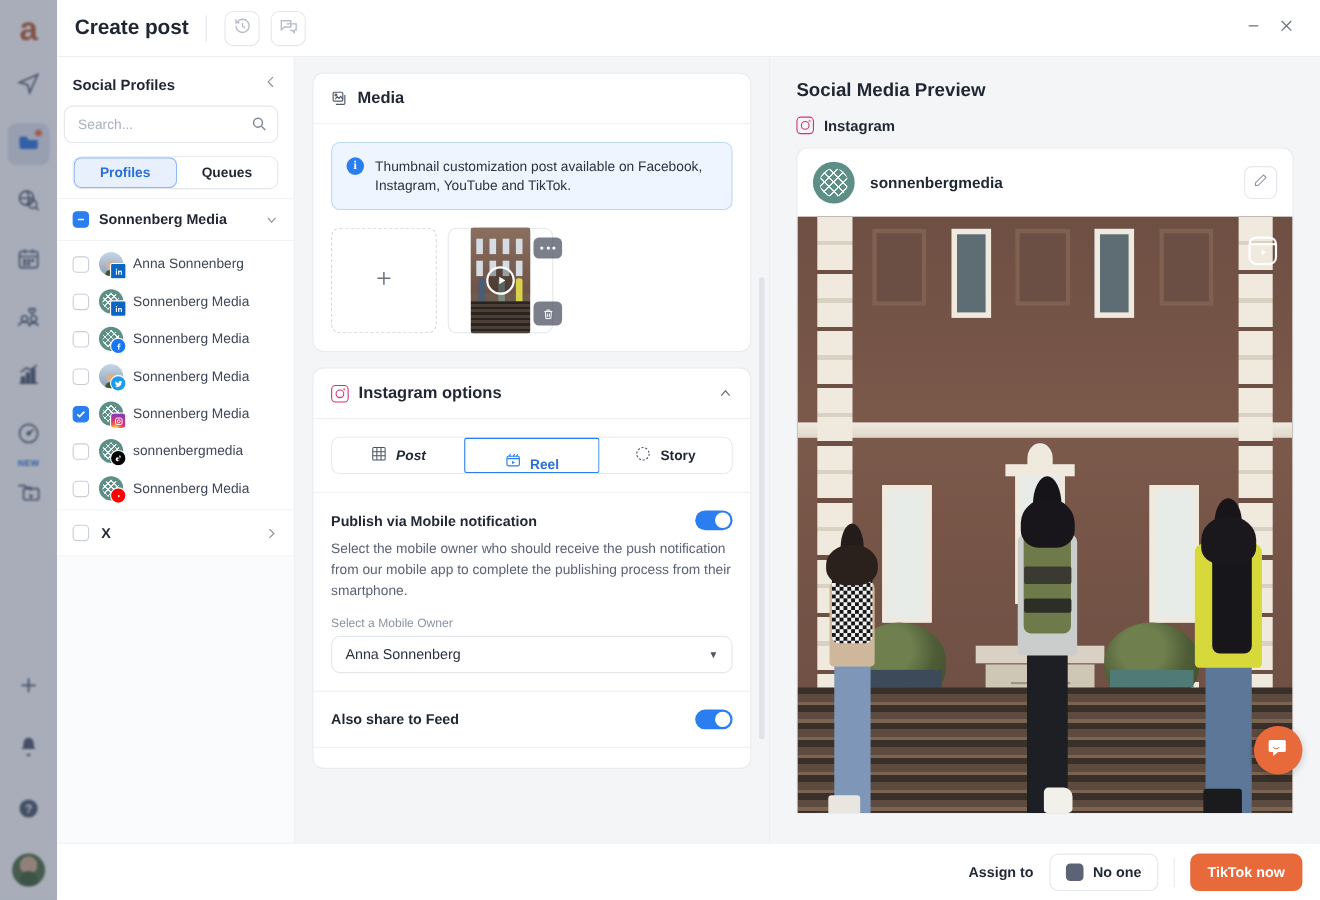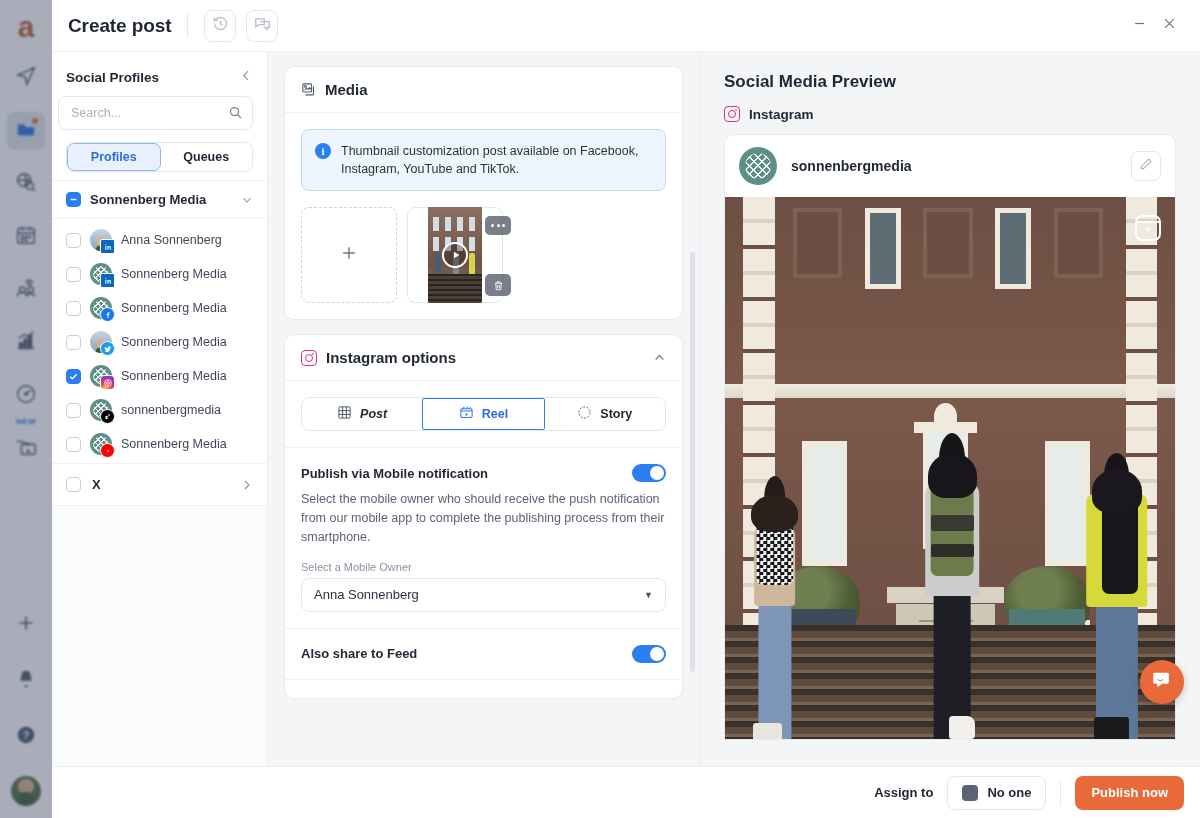--- a/index.html
+++ b/index.html
@@ -203,21 +203,21 @@
     background: rgba(70,78,92,.72); display:flex; align-items:center; justify-content:center; cursor:pointer; }
   .thumb-trash svg { width:11px; height:11px; color:#fff; }
 
   .section-label { font-size: 12.5px; font-weight: 700; color: #1f2733; margin-bottom: 10px; }
   .posttype { display: flex; height: 34px; border: 1px solid #e4e7ec; border-radius: 8px; overflow: visible; }
   .pt { flex: 1; display: flex; align-items: center; justify-content: center; gap: 8px;
     font-size: 12.5px; font-weight: 700; color: #1f2733; cursor: pointer; background:#fff; }
   .pt:first-child { border-radius: 7px 0 0 7px; font-style: italic; }
   .pt:last-child { border-radius: 0 7px 7px 0; }
   .pt svg { width: 15px; height: 15px; color: #4a5362; }
-  .pt.on { color: #2a6fd6; border: 1px solid #2a7ef0; border-radius: 2px; }
+  .pt.on { color: #2a6fd6; border: 1px solid #2a7ef0; border-radius: 2px; align-items: flex-end; }
   .pt.on svg { color: #2a7ef0; }
 
   .divider { height: 1px; background: #eef0f3; margin: 0 -16px; }
 
   .row-between { display: flex; align-items: center; justify-content: space-between; }
   .sw-label { font-size: 13px; font-weight: 700; color: #1f2733; }
   .toggle { width: 34px; height: 18px; border-radius: 9px; background: #2a7ef0; position: relative;
     cursor: pointer; flex: 0 0 34px; }
   .toggle::after { content:''; position:absolute; right:2px; top:2px; width:14px; height:14px;
     border-radius:50%; background:#fff; }
@@ -888,17 +888,17 @@
 
     </div>
 
     <div class="modal-footer">
       <span class="assign-label">Assign to</span>
       <button class="btn-outline">
         <span class="avatar-sq"></span>
         <span>No one</span>
       </button>
       <span class="foot-divider"></span>
-      <button class="btn-primary">Publish now</button>
+      <button class="btn-primary">TikTok now</button>
     </div>
 
   </div>
 </div>
 
 </body></html>

